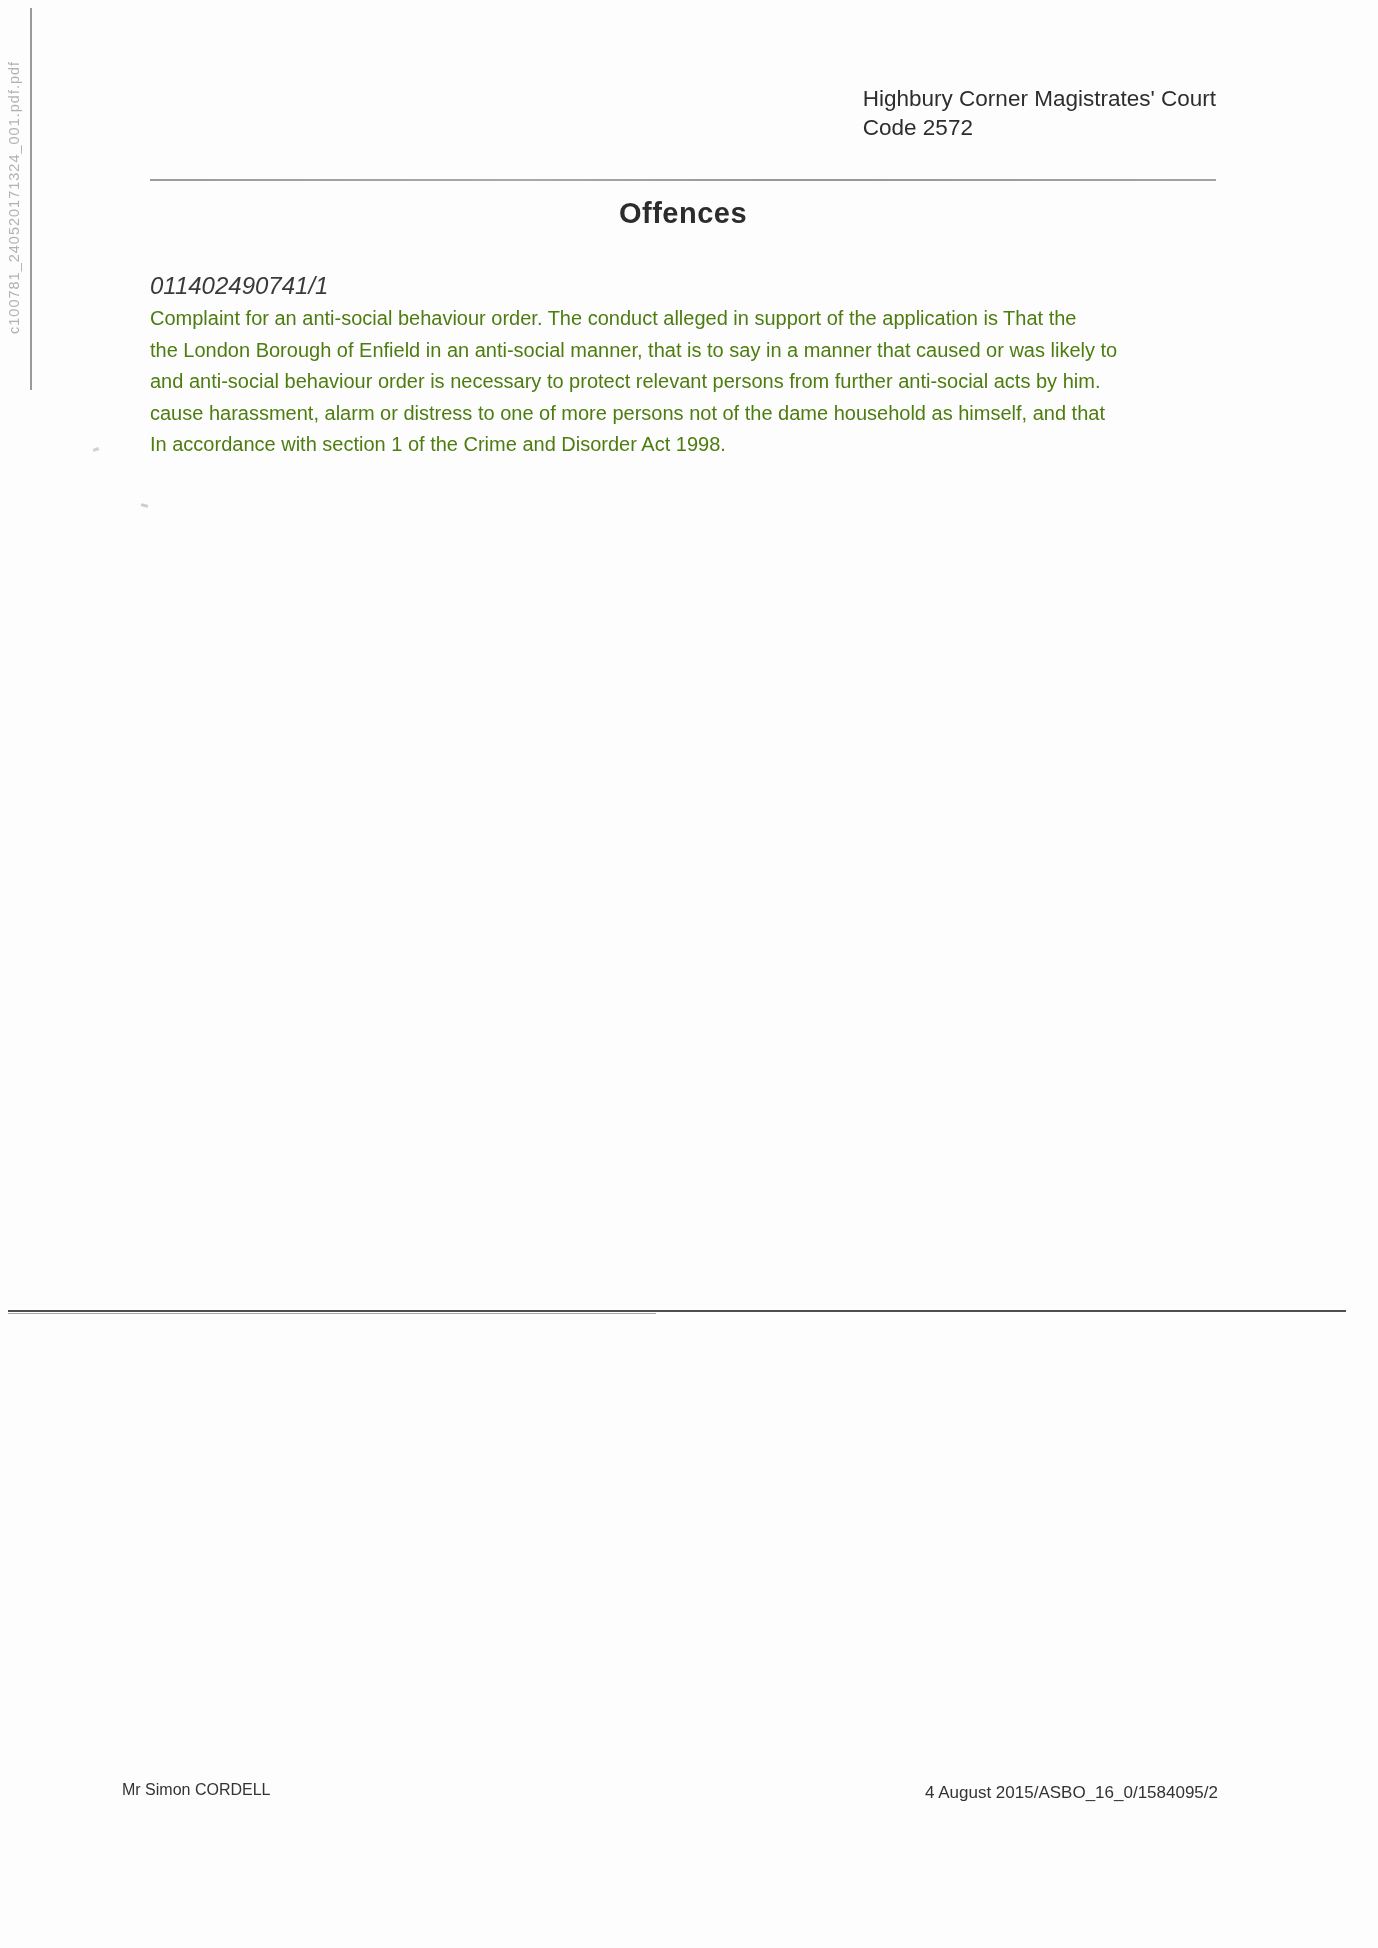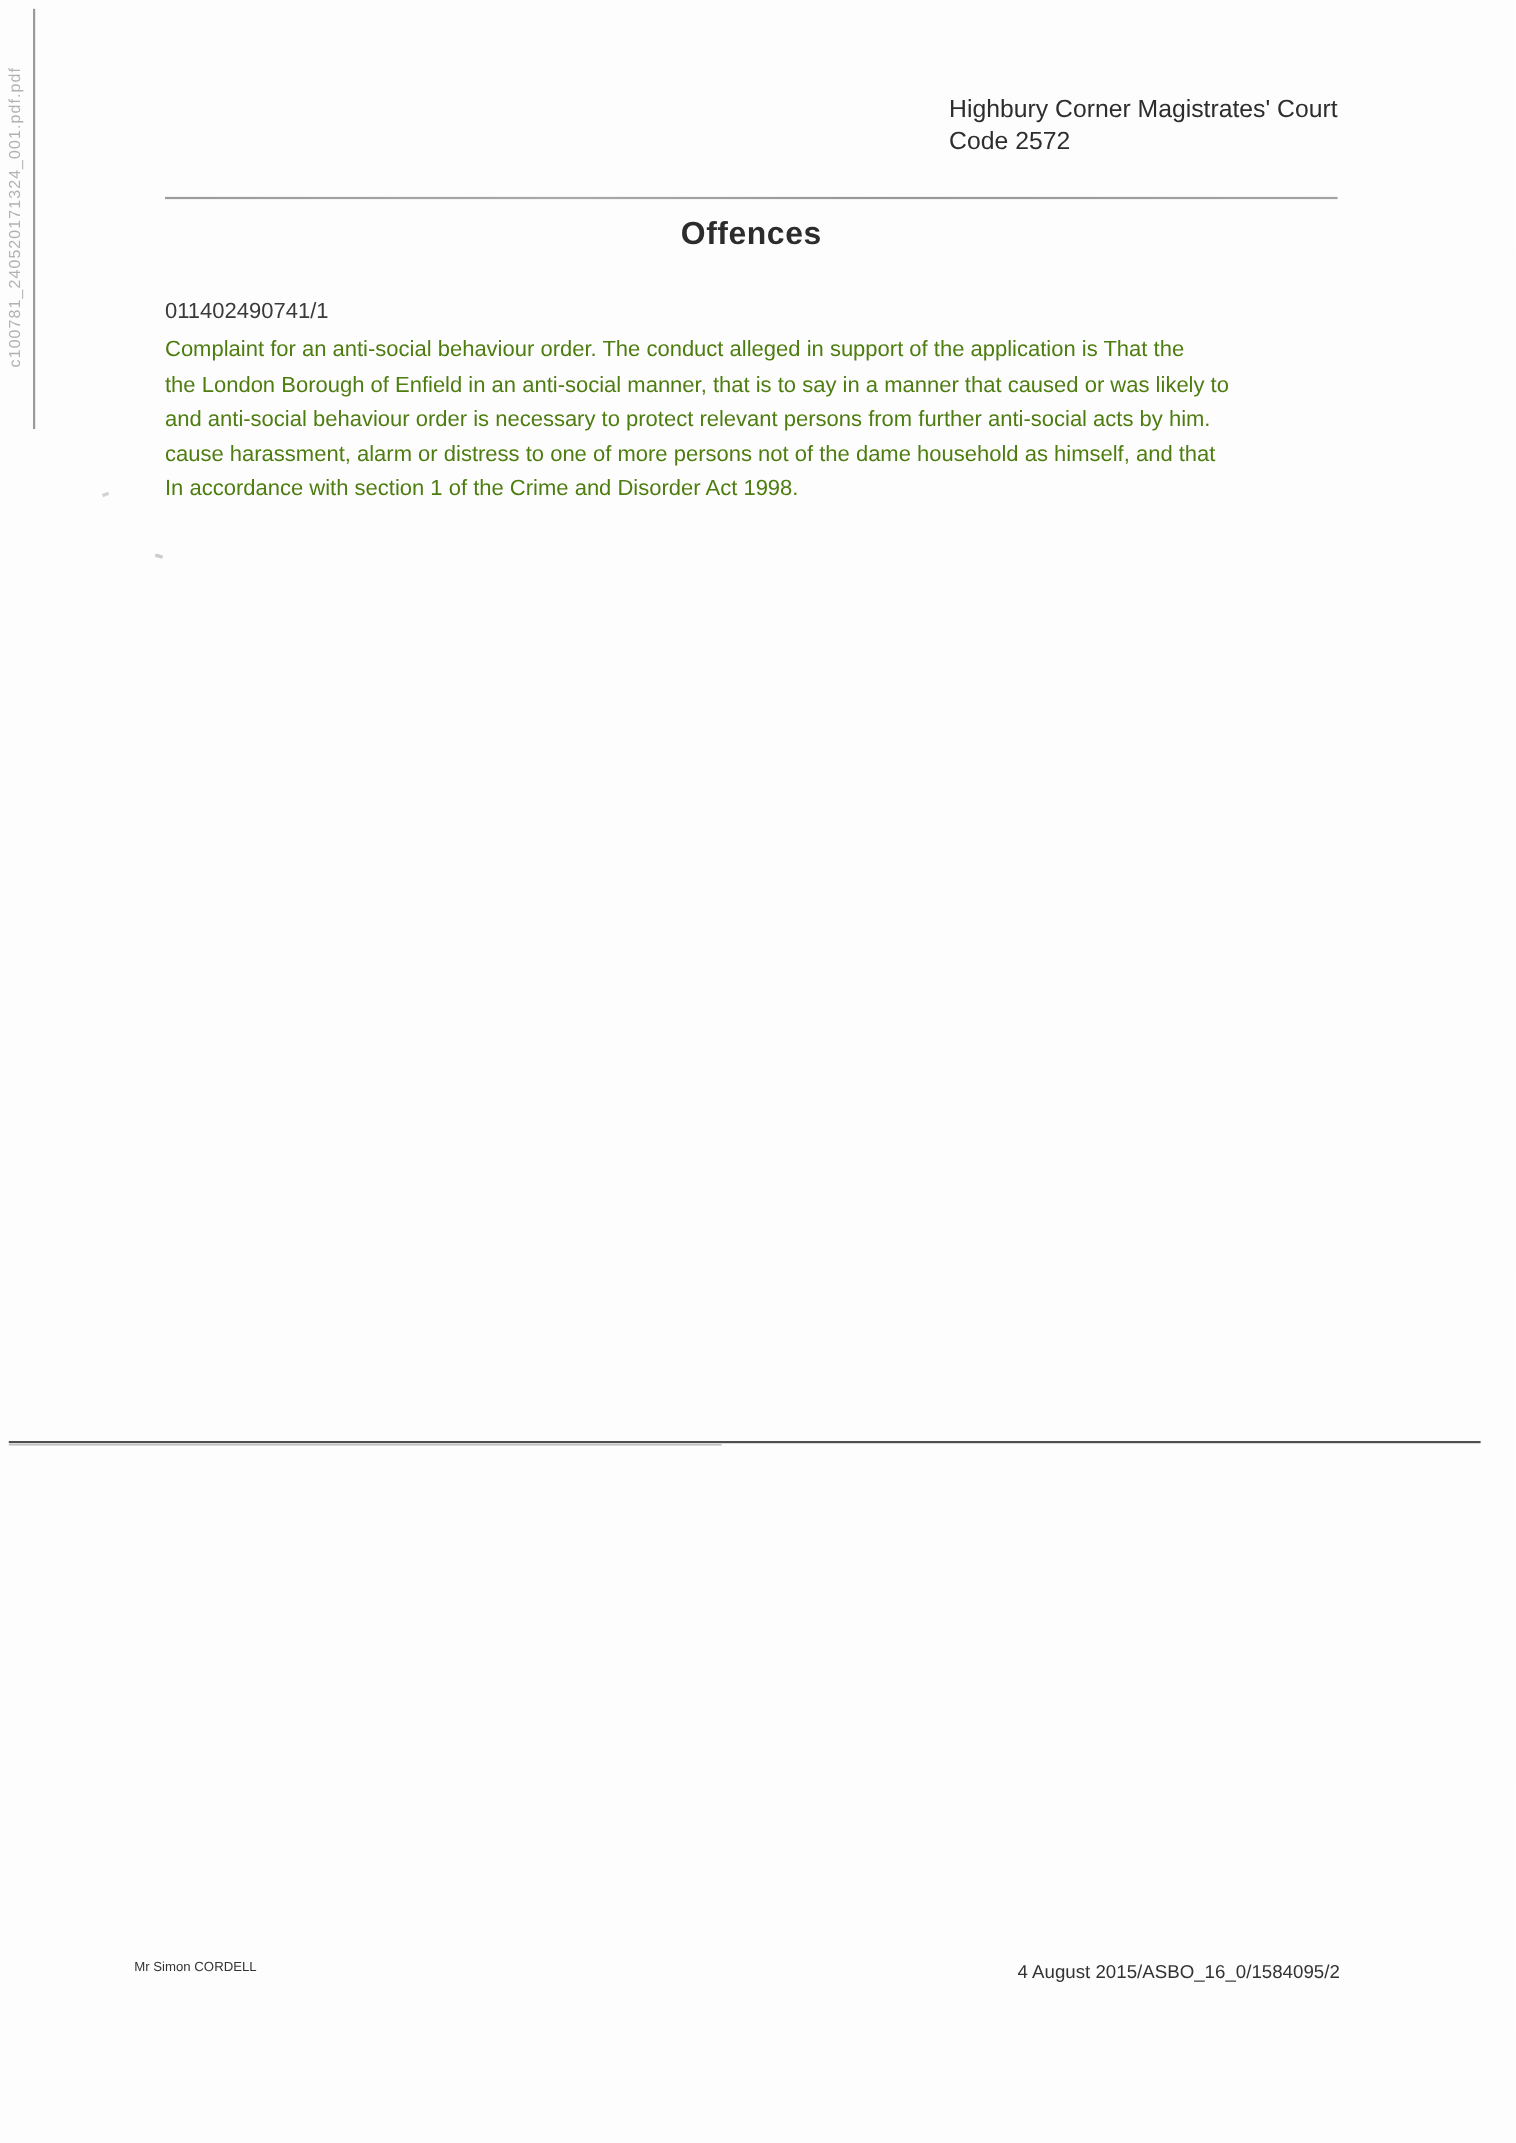--- a/index.html
+++ b/index.html
@@ -68,22 +68,23 @@
     font-size: 29px;
     font-weight: bold;
     letter-spacing: 0.5px;
     color: #2c2c2c;
   }
 
   .case-number {
     position: absolute;
     top: 272px;
     left: 150px;
-    font-size: 20px;
+    font-size: 24px;
     color: #3a3a3a;
+    font-style: italic;
   }
 
   .offence-text {
     position: absolute;
     top: 303px;
     left: 150px;
     width: 1080px;
     font-size: 20px;
     line-height: 31.5px;
     color: #4d7c0f;
@@ -128,21 +129,21 @@
     width: 648px;
     height: 1px;
     background: #a8a8a8;
   }
 
   
   .footer-name {
     position: absolute;
     top: 1781px;
     left: 122px;
-    font-size: 12px;
+    font-size: 16px;
     color: #333333;
   }
   .footer-ref {
     position: absolute;
     top: 1783px;
     right: 160px;
     font-size: 17px;
     color: #333333;
   }
 </style>

